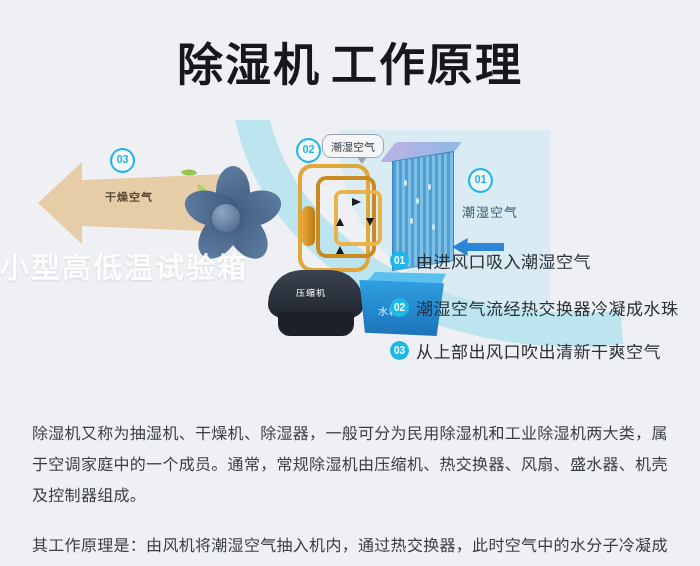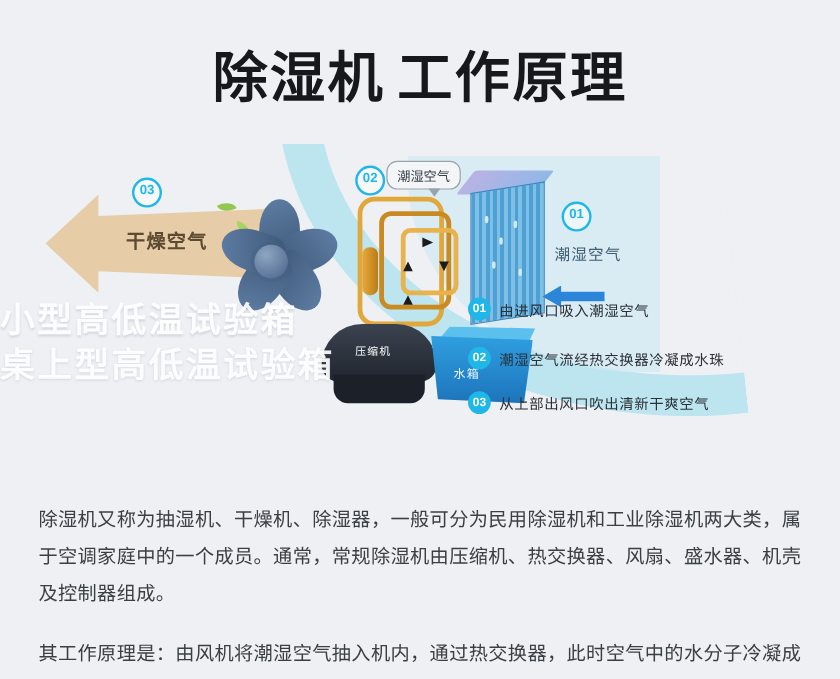--- a/index.html
+++ b/index.html
@@ -45,21 +45,21 @@
 
   
   .dry-arrow{
     position:absolute;left:38px;top:42px;width:200px;height:82px;
     background:#e5c9a2;
     clip-path:polygon(0% 50%, 22% 0%, 22% 22%, 100% 14%, 100% 86%, 22% 78%, 22% 100%);
     opacity:.95;
   }
   .dry-label{
     position:absolute;left:105px;top:68px;
-    font-size:16px;color:#5d4a32;font-weight:bold;letter-spacing:1px;
+    font-size:11px;color:#5d4a32;font-weight:bold;letter-spacing:1px;
   }
   .leaf{
     position:absolute;width:14px;height:9px;background:#93c74d;
     border-radius:0 100% 0 100%;
   }
   .leaf.l1{left:182px;top:48px;transform:rotate(-25deg);}
   .leaf.l2{left:196px;top:66px;transform:rotate(20deg);background:#a8d45f;}
 
   
   .fan{position:absolute;left:168px;top:38px;width:116px;height:116px;}
@@ -175,21 +175,21 @@
   }
 
   
   .steps{position:absolute;left:390px;top:128px;width:300px;}
   .step{display:flex;align-items:center;margin-bottom:18px;white-space:nowrap;}
   .step .num{
     width:19px;height:19px;border-radius:50%;
     background:#1fb7e8;color:#fff;font-size:10px;font-weight:bold;
     line-height:19px;text-align:center;margin-right:7px;flex:0 0 auto;
   }
-  .step .txt{font-size:12px;color:#2b3138;letter-spacing:.5px;}
+  .step .txt{font-size:17px;color:#2b3138;letter-spacing:.5px;}
   .step.s1{margin-bottom:22px;}
 
   
   .watermark{
     position:absolute;left:0;top:250px;width:700px;
     text-align:left;pointer-events:none;
     font-size:29px;font-weight:bold;letter-spacing:2px;
     color:rgba(255,255,255,.92);
     line-height:1.28;
     text-shadow:0 1px 2px rgba(120,140,160,.25);
@@ -281,21 +281,20 @@
       </div>
       <div class="step">
         <span class="num">03</span>
         <span class="txt">从上部出风口吹出清新干爽空气</span>
       </div>
     </div>
   </div>
 
   <div class="watermark">
     <span class="wm-l1">小型高低温试验箱</span>
-    <span class="wm-l2">桌上型高低温试验箱</span>
   </div>
 
   <div class="body-text">
     <p>除湿机又称为抽湿机、干燥机、除湿器，一般可分为民用除湿机和工业除湿机两大类，属于空调家庭中的一个成员。通常，常规除湿机由压缩机、热交换器、风扇、盛水器、机壳及控制器组成。</p>
     <p>其工作原理是：由风机将潮湿空气抽入机内，通过热交换器，此时空气中的水分子冷凝成水珠，处理过后的干燥空气排出机外，如此循环使室内湿度保持在适宜的相对湿度。</p>
   </div>
 
 </div>
 
 </body></html>

